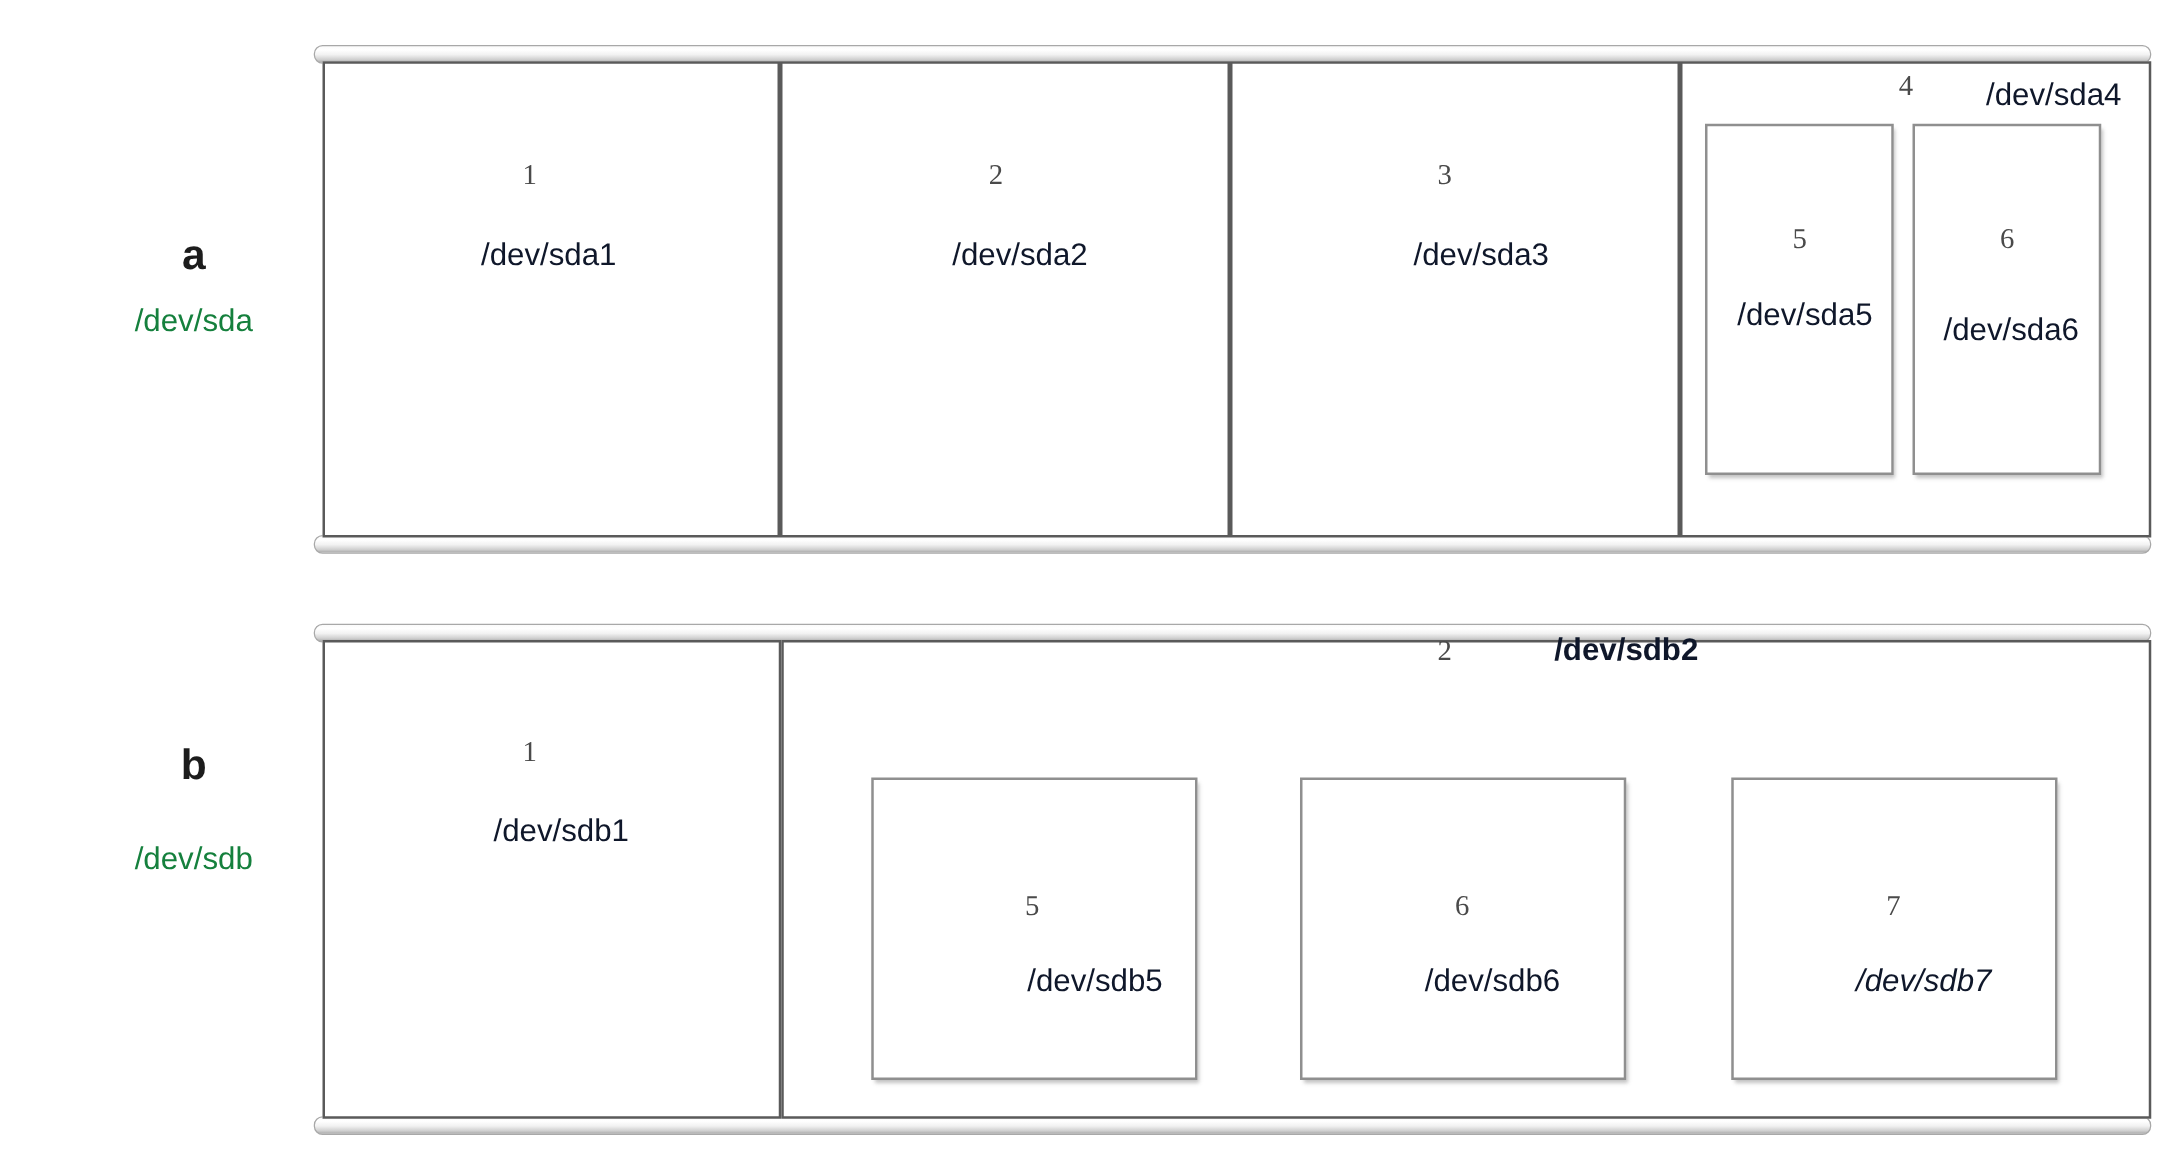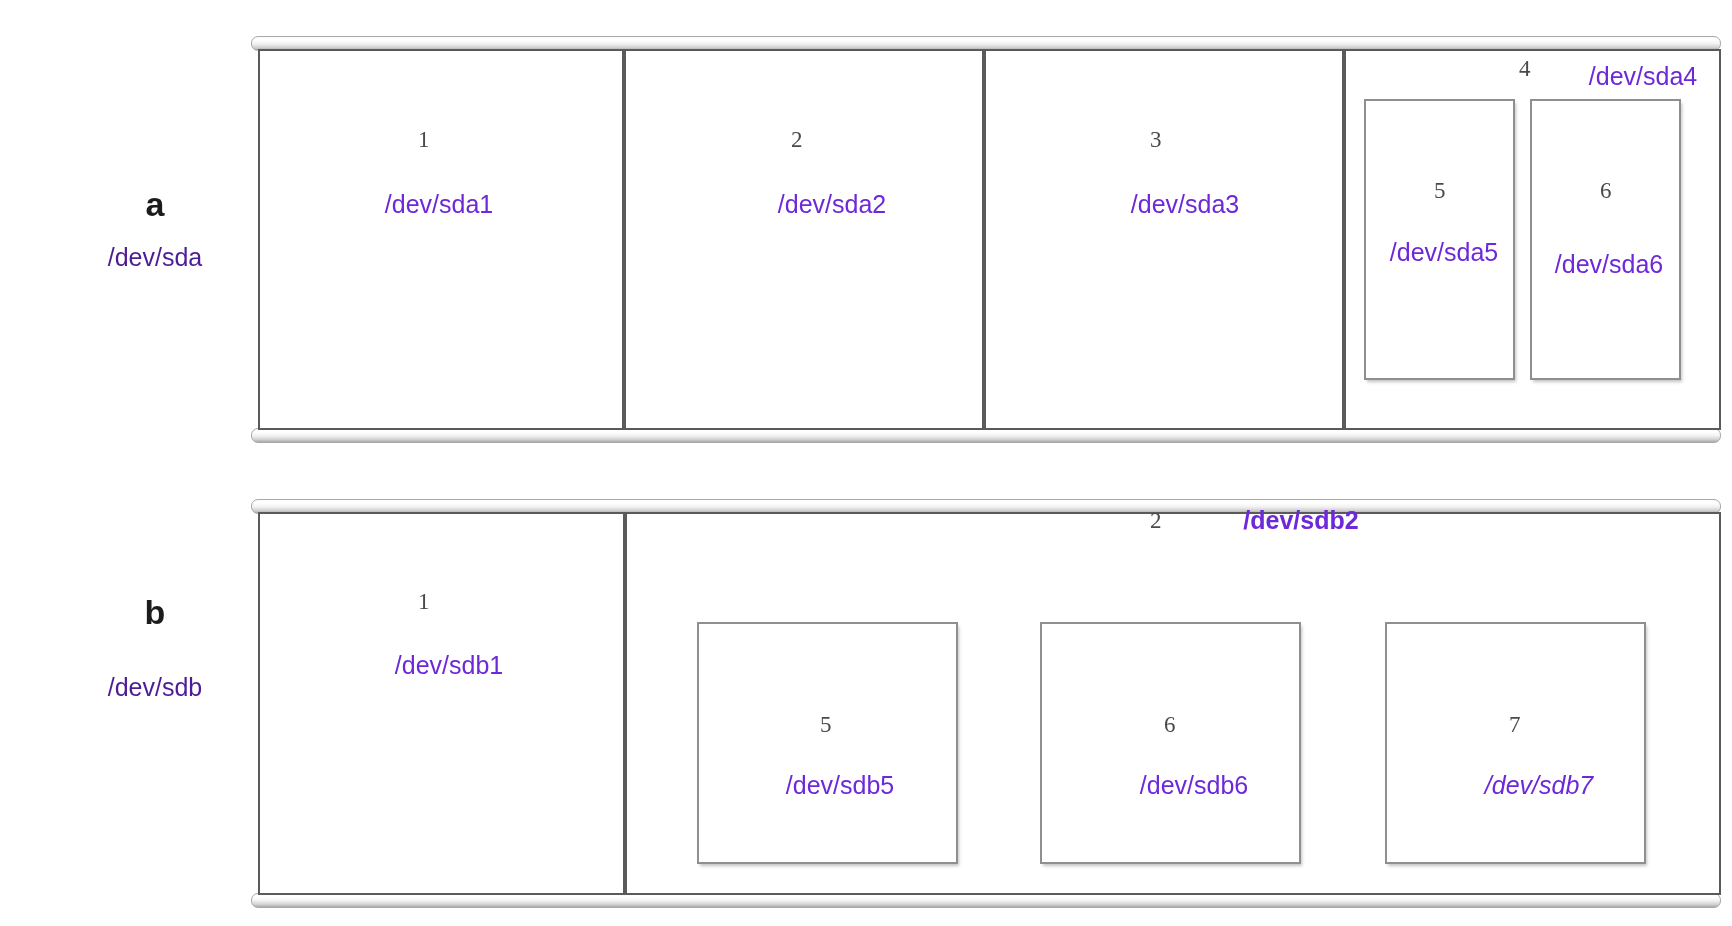--- a/index.html
+++ b/index.html
@@ -63,38 +63,38 @@
     position: absolute;
     color: #4a4a4a;
     font-size: 23px;
     font-family: "Liberation Serif", serif;
     text-align: center;
     white-space: nowrap;
     letter-spacing: 0.5px;
   }
   .devlabel {
     position: absolute;
-    color: #6d28d9;
+    color: #0f172a;
     font-size: 25px;
     font-family: "Liberation Sans", sans-serif;
     text-align: center;
     white-space: nowrap;
   }
   .disk-letter {
     position: absolute;
     color: #1c1c1c;
     font-size: 34px;
     font-weight: bold;
     font-family: "Liberation Sans", sans-serif;
     text-align: center;
     white-space: nowrap;
   }
   .disk-dev {
     position: absolute;
-    color: #4c1d95;
+    color: #15803d;
     font-size: 25px;
     font-family: "Liberation Sans", sans-serif;
     text-align: center;
     white-space: nowrap;
   }
   .centerx { transform: translateX(-50%); }
 </style>
 </head>
 <body>
 
@@ -107,21 +107,21 @@
 
     <div class="rail" style="left:251px; top:36px; width:1470px;"></div>
     <div class="rail" style="left:251px; top:428px; width:1470px;"></div>
 
     <div class="partition" style="left:258px; top:49px; width:366px; height:381px;"></div>
     <div class="num centerx" style="left:424px; top:127px;">1</div>
     <div class="devlabel centerx" style="left:439px; top:190px;text-align:center;">/dev/sda1</div>
 
     <div class="partition" style="left:624px; top:49px; width:360px; height:381px;"></div>
     <div class="num centerx" style="left:797px; top:127px;">2</div>
-    <div class="devlabel centerx" style="left:816px; top:190px;margin-left:16px;">/dev/sda2</div>
+    <div class="devlabel centerx" style="left:816px; top:190px;">/dev/sda2</div>
 
     <div class="partition" style="left:984px; top:49px; width:360px; height:381px;"></div>
     <div class="num centerx" style="left:1156px; top:127px;">3</div>
     <div class="devlabel centerx" style="left:1173px; top:190px;margin-left:12px;">/dev/sda3</div>
 
     <div class="partition extended" style="left:1344px; top:49px; width:377px; height:381px;"></div>
     <div class="num centerx" style="left:1525px; top:56px;">4</div>
     <div class="devlabel centerx" style="left:1643px; top:62px;">/dev/sda4</div>
 
     <div class="logical" style="left:1364px; top:99px; width:151px; height:281px;"></div>
@@ -144,21 +144,21 @@
     <div class="partition" style="left:258px; top:512px; width:367px; height:383px;"></div>
     <div class="num centerx" style="left:424px; top:589px;">1</div>
     <div class="devlabel centerx" style="left:449px; top:651px;">/dev/sdb1</div>
 
     <div class="partition extended" style="left:625px; top:512px; width:1096px; height:383px;"></div>
     <div class="num centerx" style="left:1156px; top:508px;">2</div>
     <div class="devlabel centerx" style="left:1301px; top:506px;font-weight:bold;">/dev/sdb2</div>
 
     <div class="logical" style="left:697px; top:622px; width:261px; height:242px;"></div>
     <div class="num centerx" style="left:826px; top:712px;">5</div>
-    <div class="devlabel centerx" style="left:840px; top:771px;">/dev/sdb5</div>
+    <div class="devlabel centerx" style="left:876px; top:771px;">/dev/sdb5</div>
 
     <div class="logical" style="left:1040px; top:622px; width:261px; height:242px;"></div>
     <div class="num centerx" style="left:1170px; top:712px;">6</div>
     <div class="devlabel centerx" style="left:1194px; top:771px;">/dev/sdb6</div>
 
     <div class="logical" style="left:1385px; top:622px; width:261px; height:242px;"></div>
     <div class="num centerx" style="left:1515px; top:712px;">7</div>
     <div class="devlabel centerx" style="left:1539px; top:771px;font-style:italic;">/dev/sdb7</div>
   </div>
 

